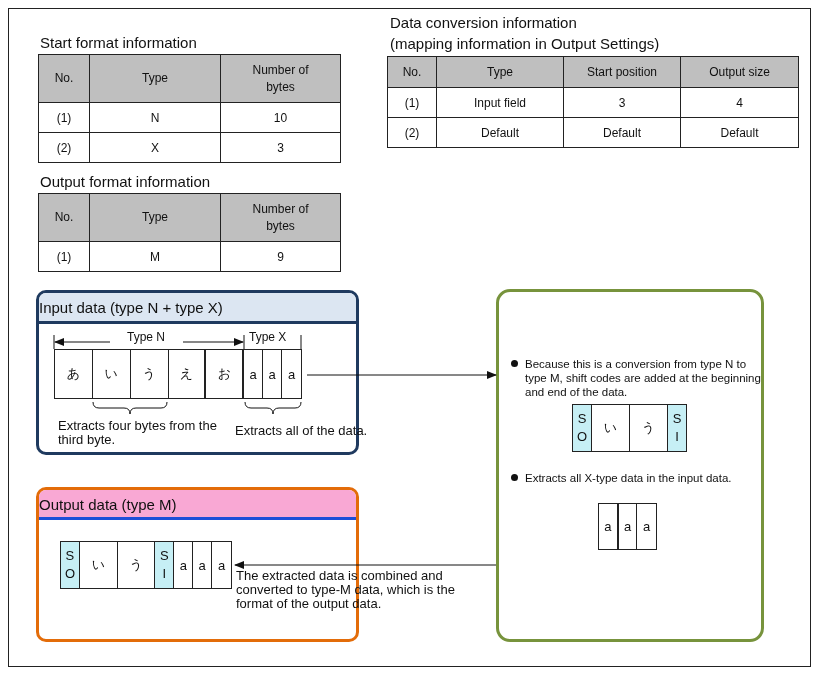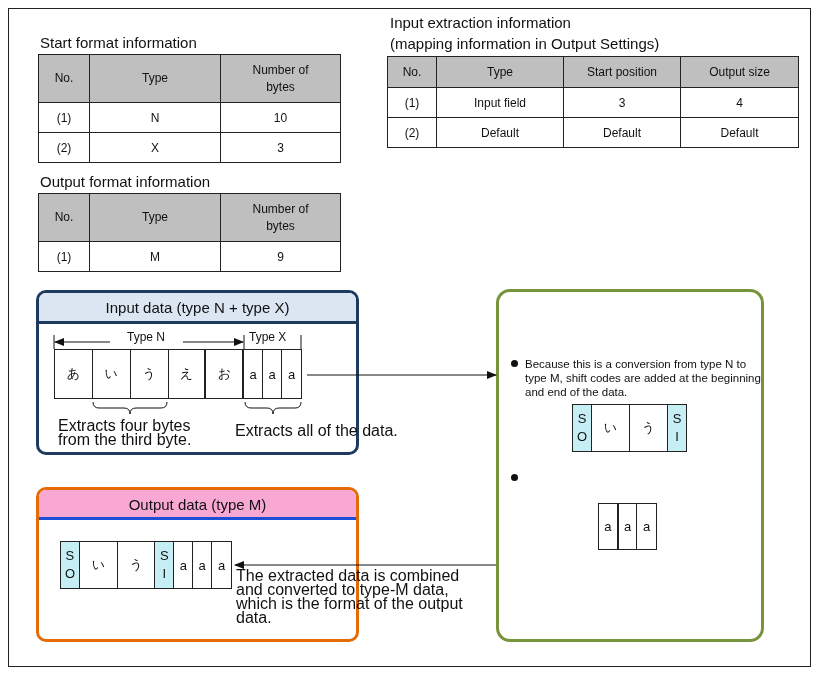--- a/index.html
+++ b/index.html
@@ -9,31 +9,31 @@
            border: 1px solid #222; box-sizing: border-box; }
   .abs { position: absolute; }
   .caption { position: absolute; font-size: 15px; line-height: 20px; color: #111; white-space: nowrap; }
 
   table.info { position: absolute; border-collapse: collapse; font-size: 12px; color: #111; }
   table.info th, table.info td { border: 1.5px solid #222; text-align: center; padding: 0; }
   table.info th { background: #bfbfbf; font-weight: normal; line-height: 17px; }
   table.info td { background: #fff; }
 
   .panel { position: absolute; box-sizing: border-box; border-radius: 10px; background: #fff; }
-  .panel-head { position: absolute; left: 0; right: 0; top: 0; text-align: center;
+  .panel-head { position: absolute; left: 0; right: 0; top: 0; text-align: left;
                 font-size: 15px; box-sizing: border-box; }
 
   .cells { position: absolute; display: flex; border: 1px solid #222; box-sizing: border-box; background: #fff; }
   .cell { box-sizing: border-box; border-right: 1px solid #222; display: flex; align-items: center;
           justify-content: center; font-size: 13px; height: 100%; }
   .cell:last-child { border-right: none; }
   .cell.shift { background: #c6eff5; flex-direction: column; line-height: 18px; font-size: 13px; }
   .cell.thick { border-right: 2px solid #222; }
 
-  .note { position: absolute; font-size: 16px; line-height: 14px; color: #111; }
+  .note { position: absolute; font-size: 13px; line-height: 14px; color: #111; }
   .bullet { position: absolute; font-size: 11.5px; line-height: 14px; color: #111; }
   .bullet .dot { position: absolute; left: 0; top: 3px; width: 7px; height: 7px; border-radius: 50%; background: #111; }
   .bullet .txt { position: absolute; left: 14px; top: 0; }
 
   svg.overlay { position: absolute; left: 0; top: 0; pointer-events: none; }
 </style>
 </head>
 <body>
 
 <div class="frame"></div>
@@ -72,21 +72,21 @@
         </th>
   </tr>
   <tr style="height:30px;">
     <td>(1)</td>
     <td>M</td>
     <td>9</td>
   </tr>
 </tbody>
   </table>
 
-<div class="caption" style="left:390px; top:13px;">Input extraction information</div>
+<div class="caption" style="left:390px; top:13px;">Data conversion information</div>
 <div class="caption" style="left:390px; top:34px;">(mapping information in Output Settings)</div>
 <table class="info" style="left:387px; top:56px; width:412px;">
   <tbody>
       <tr style="height:31px;">
     <th style="width:48px;">No.</th>
     <th style="width:126px;">Type</th>
     <th style="width:116px;">Start position</th>
     <th>Output size</th>
   </tr>
   <tr style="height:30px;">
@@ -140,20 +140,21 @@
   <div class="cell" style="width:38px;">い</div>
   <div class="cell" style="width:38px;">う</div>
   <div class="cell shift" style="width:18px;">
     <span>S</span>
     <span>I</span>
   </div>
 </div>
 
 <div class="bullet" style="left:511px; top:471px; width:260px; height:16px;">
   <span class="dot"></span>
+  <span class="txt" style="white-space:nowrap;">Extracts all X-type data in the input data.</span>
 </div>
 
 <div class="cells" style="left:598px; top:503px; width:59px; height:47px;">
   <div class="cell thick" style="width:20px;">a</div>
   <div class="cell" style="width:19px;">a</div>
   <div class="cell" style="width:19px;">a</div>
 </div>
 
 <div class="panel" style="left:36px; top:487px; width:323px; height:155px; border:3px solid #e36c09;">
   <div class="panel-head" style="height:30px; line-height:29px; background:#f9a8d4; border-bottom:3px solid #1d4ed8; border-radius:7px 7px 0 0;">Output data (type M)</div>

